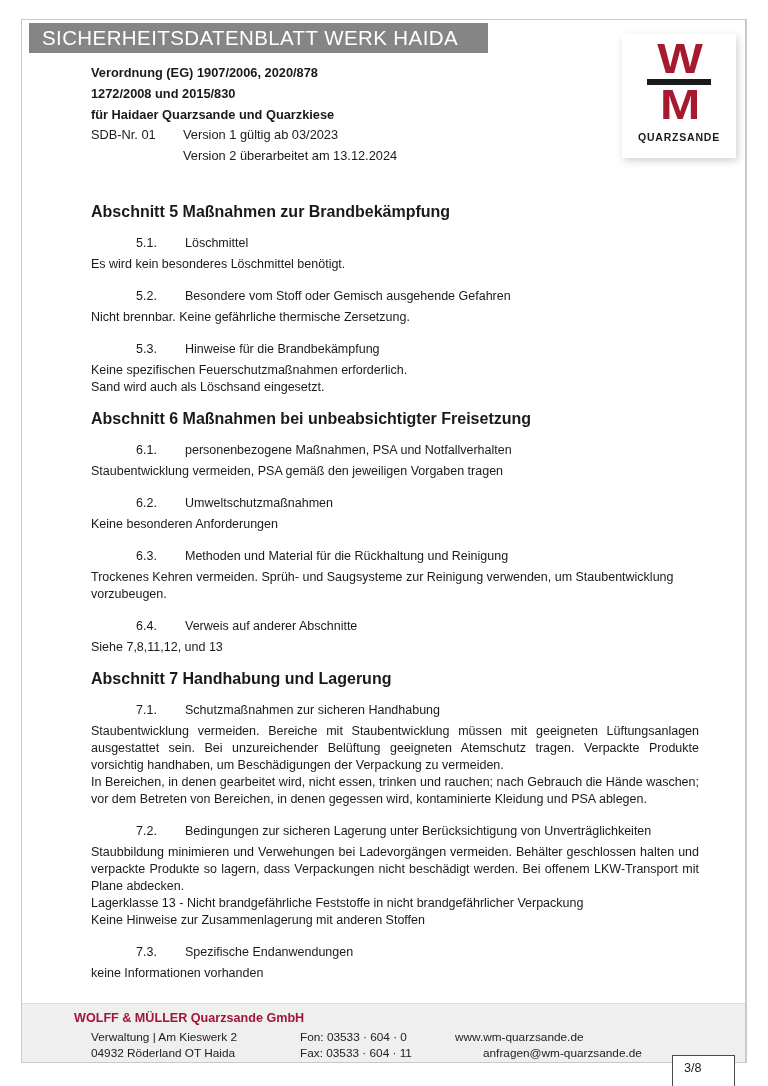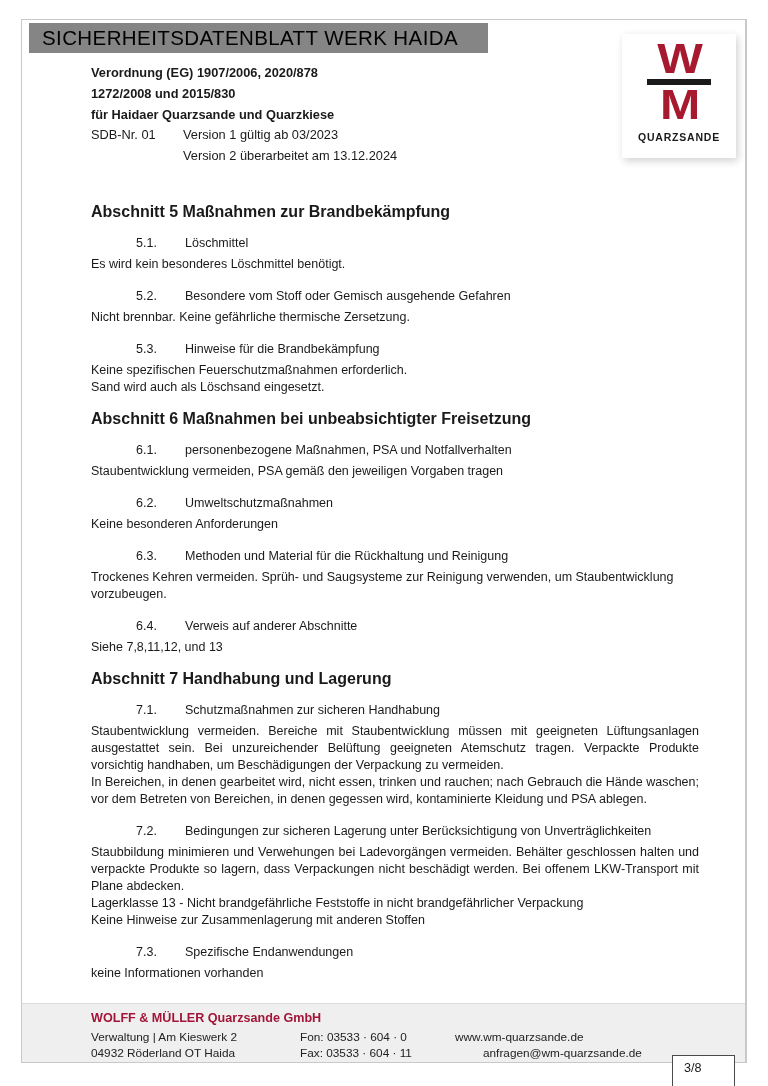--- a/index.html
+++ b/index.html
@@ -21,21 +21,21 @@
   
   .titlebar {
     position: absolute;
     left: 7px; top: 3px;
     width: 459px; height: 30px;
     background: #858585;
     display: flex; align-items: center;
     padding-left: 13px;
   }
   .titlebar span {
-    color: #000000;
+    color: #ffffff;
     font-size: 20.5px;
     letter-spacing: 0.4px;
     white-space: nowrap;
   }
   
   .logo {
     position: absolute;
     left: 600px; top: 14px;
     width: 114px; height: 124px;
     background: #ffffff;
@@ -106,21 +106,21 @@
   .footer {
     position: absolute;
     left: 0; bottom: 0;
     width: 100%; height: 59px;
     background: #efefef;
     border-top: 1px solid #dcdcdc;
     font-size: 11.8px;
   }
   .footer .company {
     position: absolute;
-    left: 69px; top: 7px;
+    left: 52px; top: 7px;
     font-size: 12.6px;
     font-weight: bold;
   }
   .footer .cell { position: absolute; color: #222; white-space: nowrap; }
   .f-addr1 { left: 69px;  top: 26px; }
   .f-addr2 { left: 69px;  top: 42px; }
   .f-fon   { left: 278px; top: 26px; }
   .f-fax   { left: 278px; top: 42px; }
   .f-web   { left: 433px; top: 26px; }
   .f-mail  { left: 433px; top: 42px; margin-left: 28px; }

